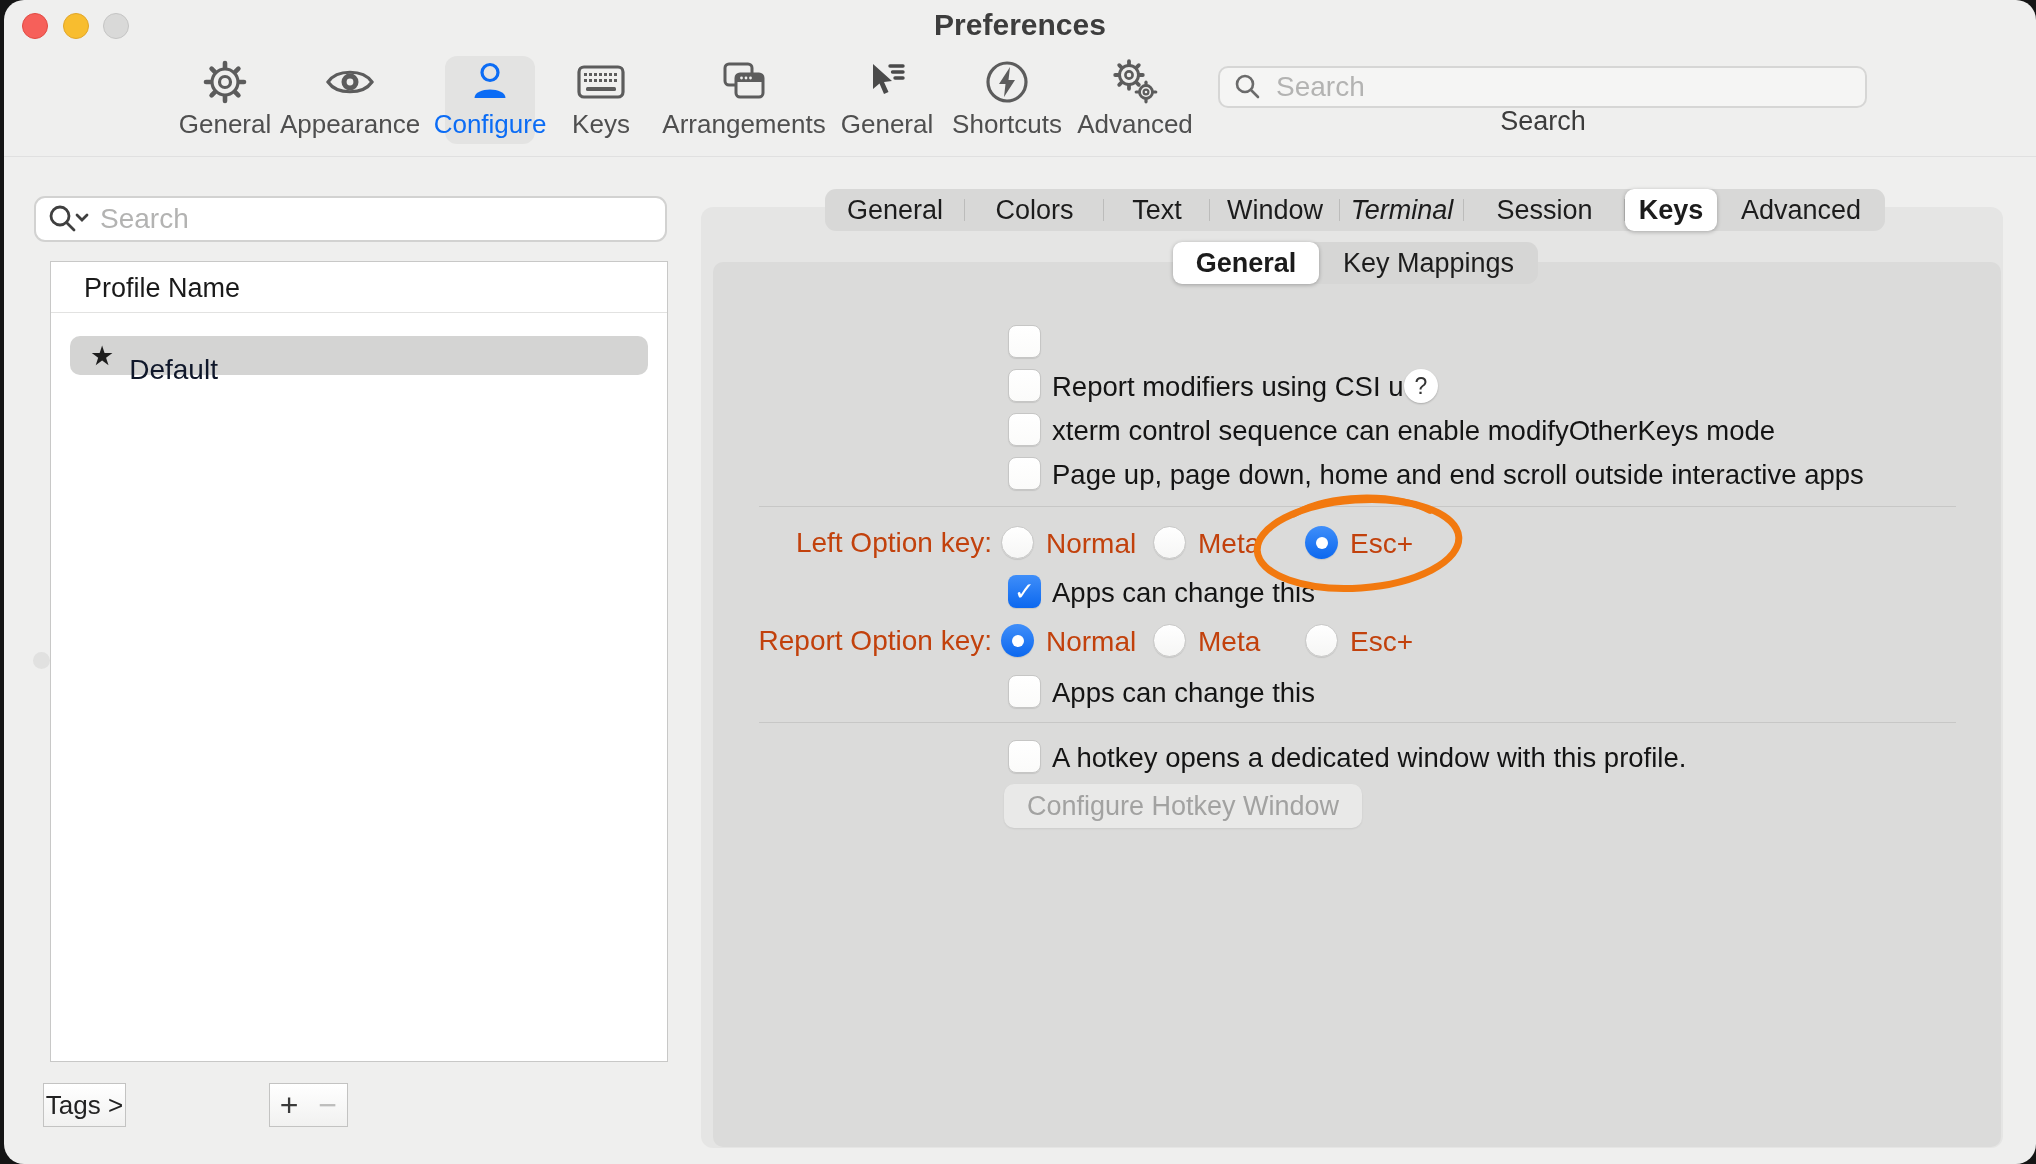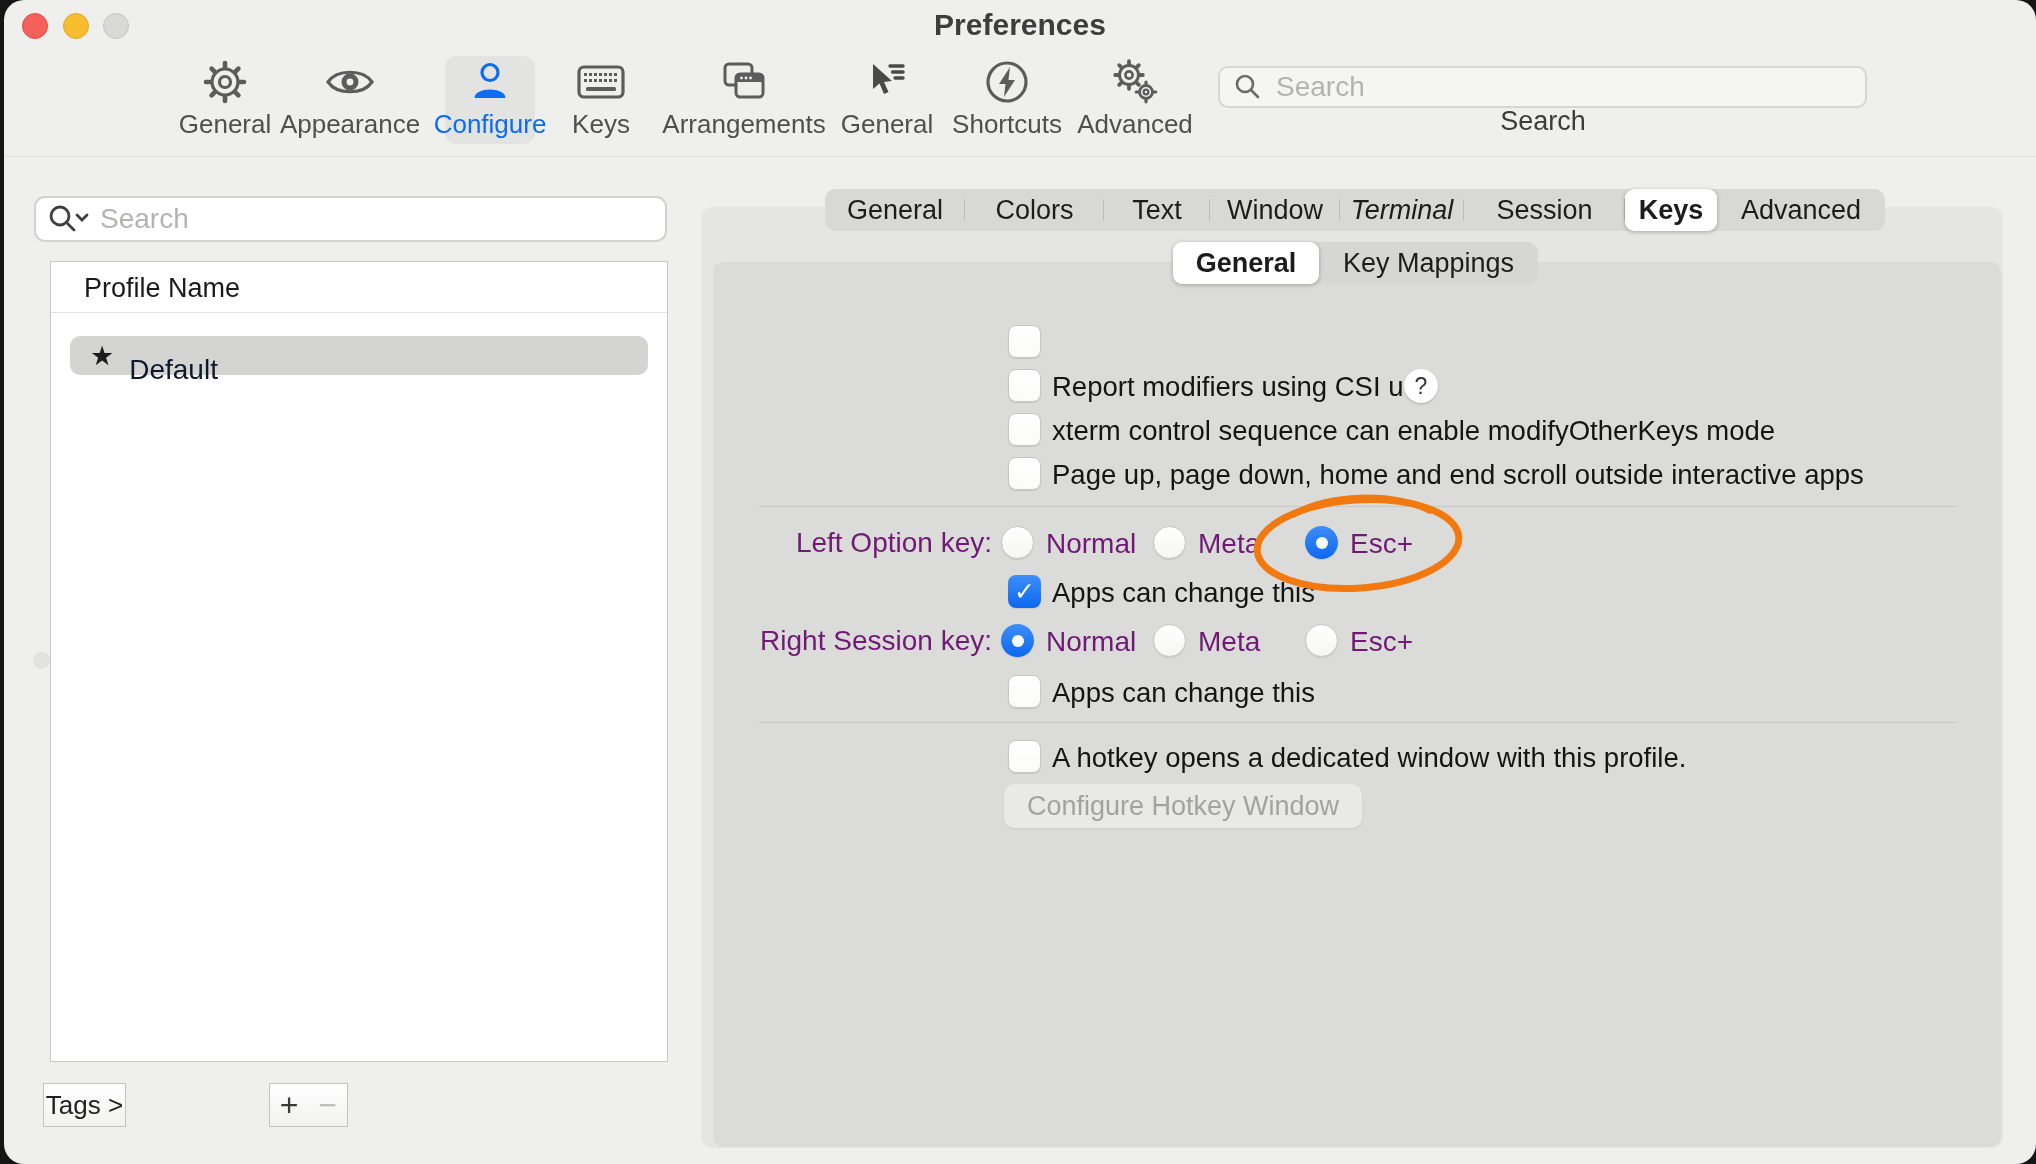--- a/index.html
+++ b/index.html
@@ -69,21 +69,21 @@
   .checkbox{width:33px;height:33px;border-radius:8px;background:linear-gradient(#ffffff,#fbfbfa);
             border:1px solid #c6c6c5;box-sizing:border-box;box-shadow:0 1px 1px rgba(0,0,0,0.10);}
   .checkbox.checked{background:linear-gradient(#3f8ef9,#0c68ef);border:none;display:flex;align-items:center;justify-content:center;}
   .checkbox.checked::after{content:"✓";color:#fff;font-size:25px;font-weight:bold;}
   .radio{width:33px;height:33px;border-radius:50%;background:linear-gradient(#ffffff,#f6f6f5);
          border:1px solid #c9c9c8;box-sizing:border-box;box-shadow:0 1px 1px rgba(0,0,0,0.10);}
   .radio.selected{background:linear-gradient(#3f8ef9,#0c68ef);border:none;display:flex;align-items:center;justify-content:center;}
   .radio.selected::after{content:"";width:12px;height:12px;border-radius:50%;background:#fff;}
 
   .row-label{font-size:27.5px;color:#141414;}
-  .opt-label{font-size:28px;color:#701a75;}
+  .opt-label{font-size:28px;color:#c2410c;}
   .sep{height:1px;background:#c7c7c6;left:755px;width:1197px;}
 
   .help-btn{width:34px;height:34px;border-radius:50%;background:#ffffff;box-shadow:0 1px 2px rgba(0,0,0,0.22);
             display:flex;align-items:center;justify-content:center;font-size:23px;color:#333;}
   #cfg-btn{left:1000px;top:784px;width:358px;height:44px;border-radius:10px;background:#e9e9e8;
            box-shadow:0 1px 2px rgba(0,0,0,0.08);display:flex;align-items:center;justify-content:center;
            font-size:27px;color:#a2a2a1;}
   #annotation{left:1232px;top:484px;width:245px;height:120px;pointer-events:none;z-index:50;}
 </style>
 </head>
@@ -313,21 +313,21 @@
   <div class="abs radio" style="left:997px;top:526px;"></div>
   <div class="abs opt-label nowrap" style="left:1042px;top:528px;">Normal</div>
   <div class="abs radio" style="left:1149px;top:526px;"></div>
   <div class="abs opt-label nowrap" style="left:1194px;top:528px;">Meta</div>
   <div class="abs radio selected" style="left:1301px;top:526px;"></div>
   <div class="abs opt-label nowrap" style="left:1346px;top:528px;">Esc+</div>
 
   <div class="abs checkbox checked" style="left:1004px;top:575px;"></div>
   <div class="abs row-label nowrap" style="left:1048px;top:577px;">Apps can change this</div>
 
-  <div class="abs opt-label nowrap" style="left:700px;top:625px;width:288px;text-align:right;">Right Session key:</div>
+  <div class="abs opt-label nowrap" style="left:700px;top:625px;width:288px;text-align:right;">Report Option key:</div>
   <div class="abs radio selected" style="left:997px;top:624px;"></div>
   <div class="abs opt-label nowrap" style="left:1042px;top:626px;">Normal</div>
   <div class="abs radio" style="left:1149px;top:624px;"></div>
   <div class="abs opt-label nowrap" style="left:1194px;top:626px;">Meta</div>
   <div class="abs radio" style="left:1301px;top:624px;"></div>
   <div class="abs opt-label nowrap" style="left:1346px;top:626px;">Esc+</div>
 
   <div class="abs checkbox" style="left:1004px;top:675px;"></div>
   <div class="abs row-label nowrap" style="left:1048px;top:677px;">Apps can change this</div>
 

